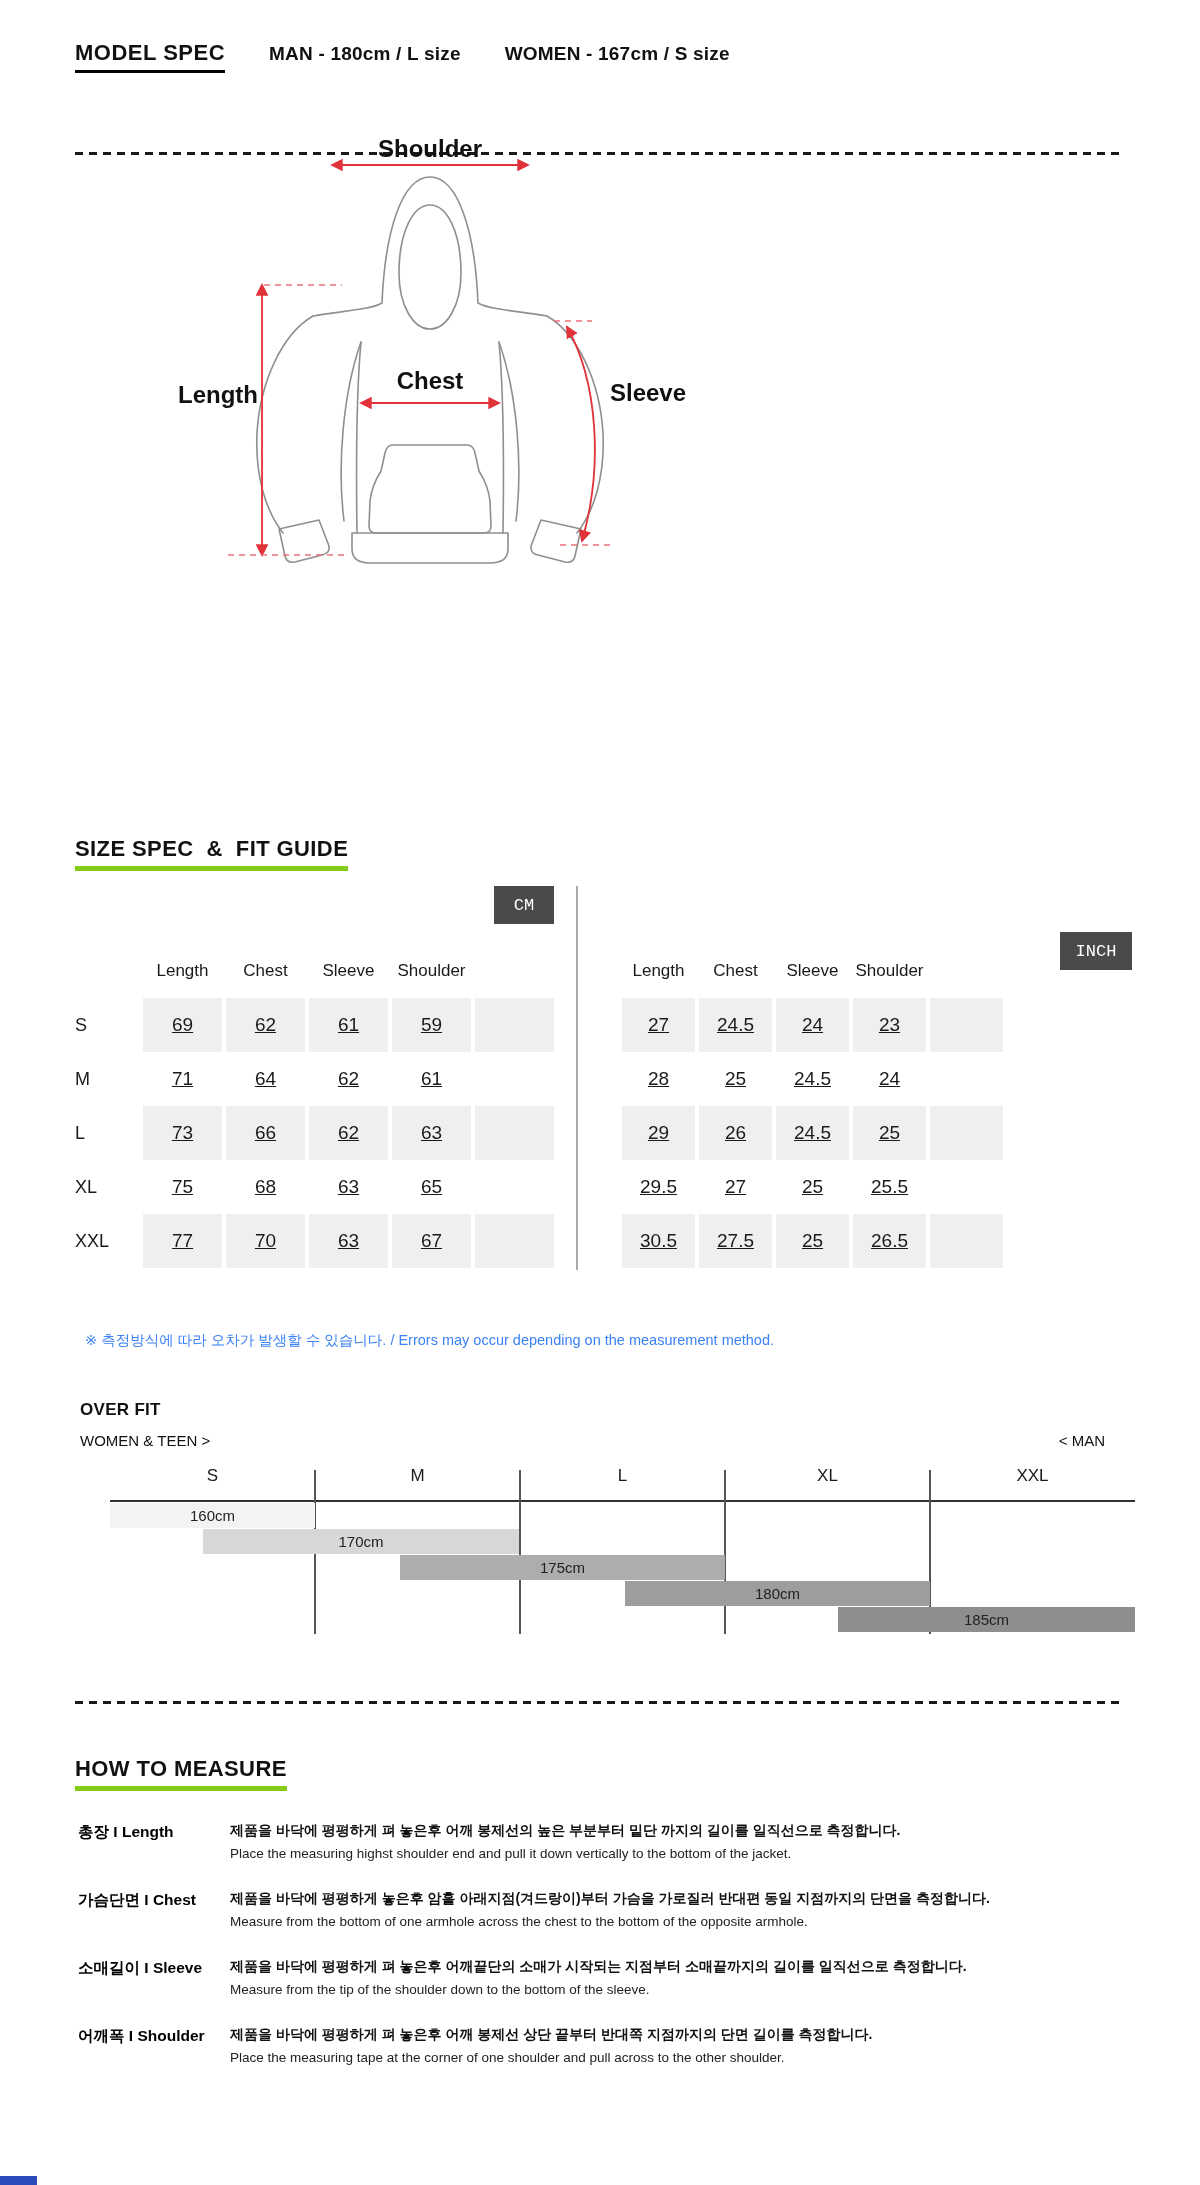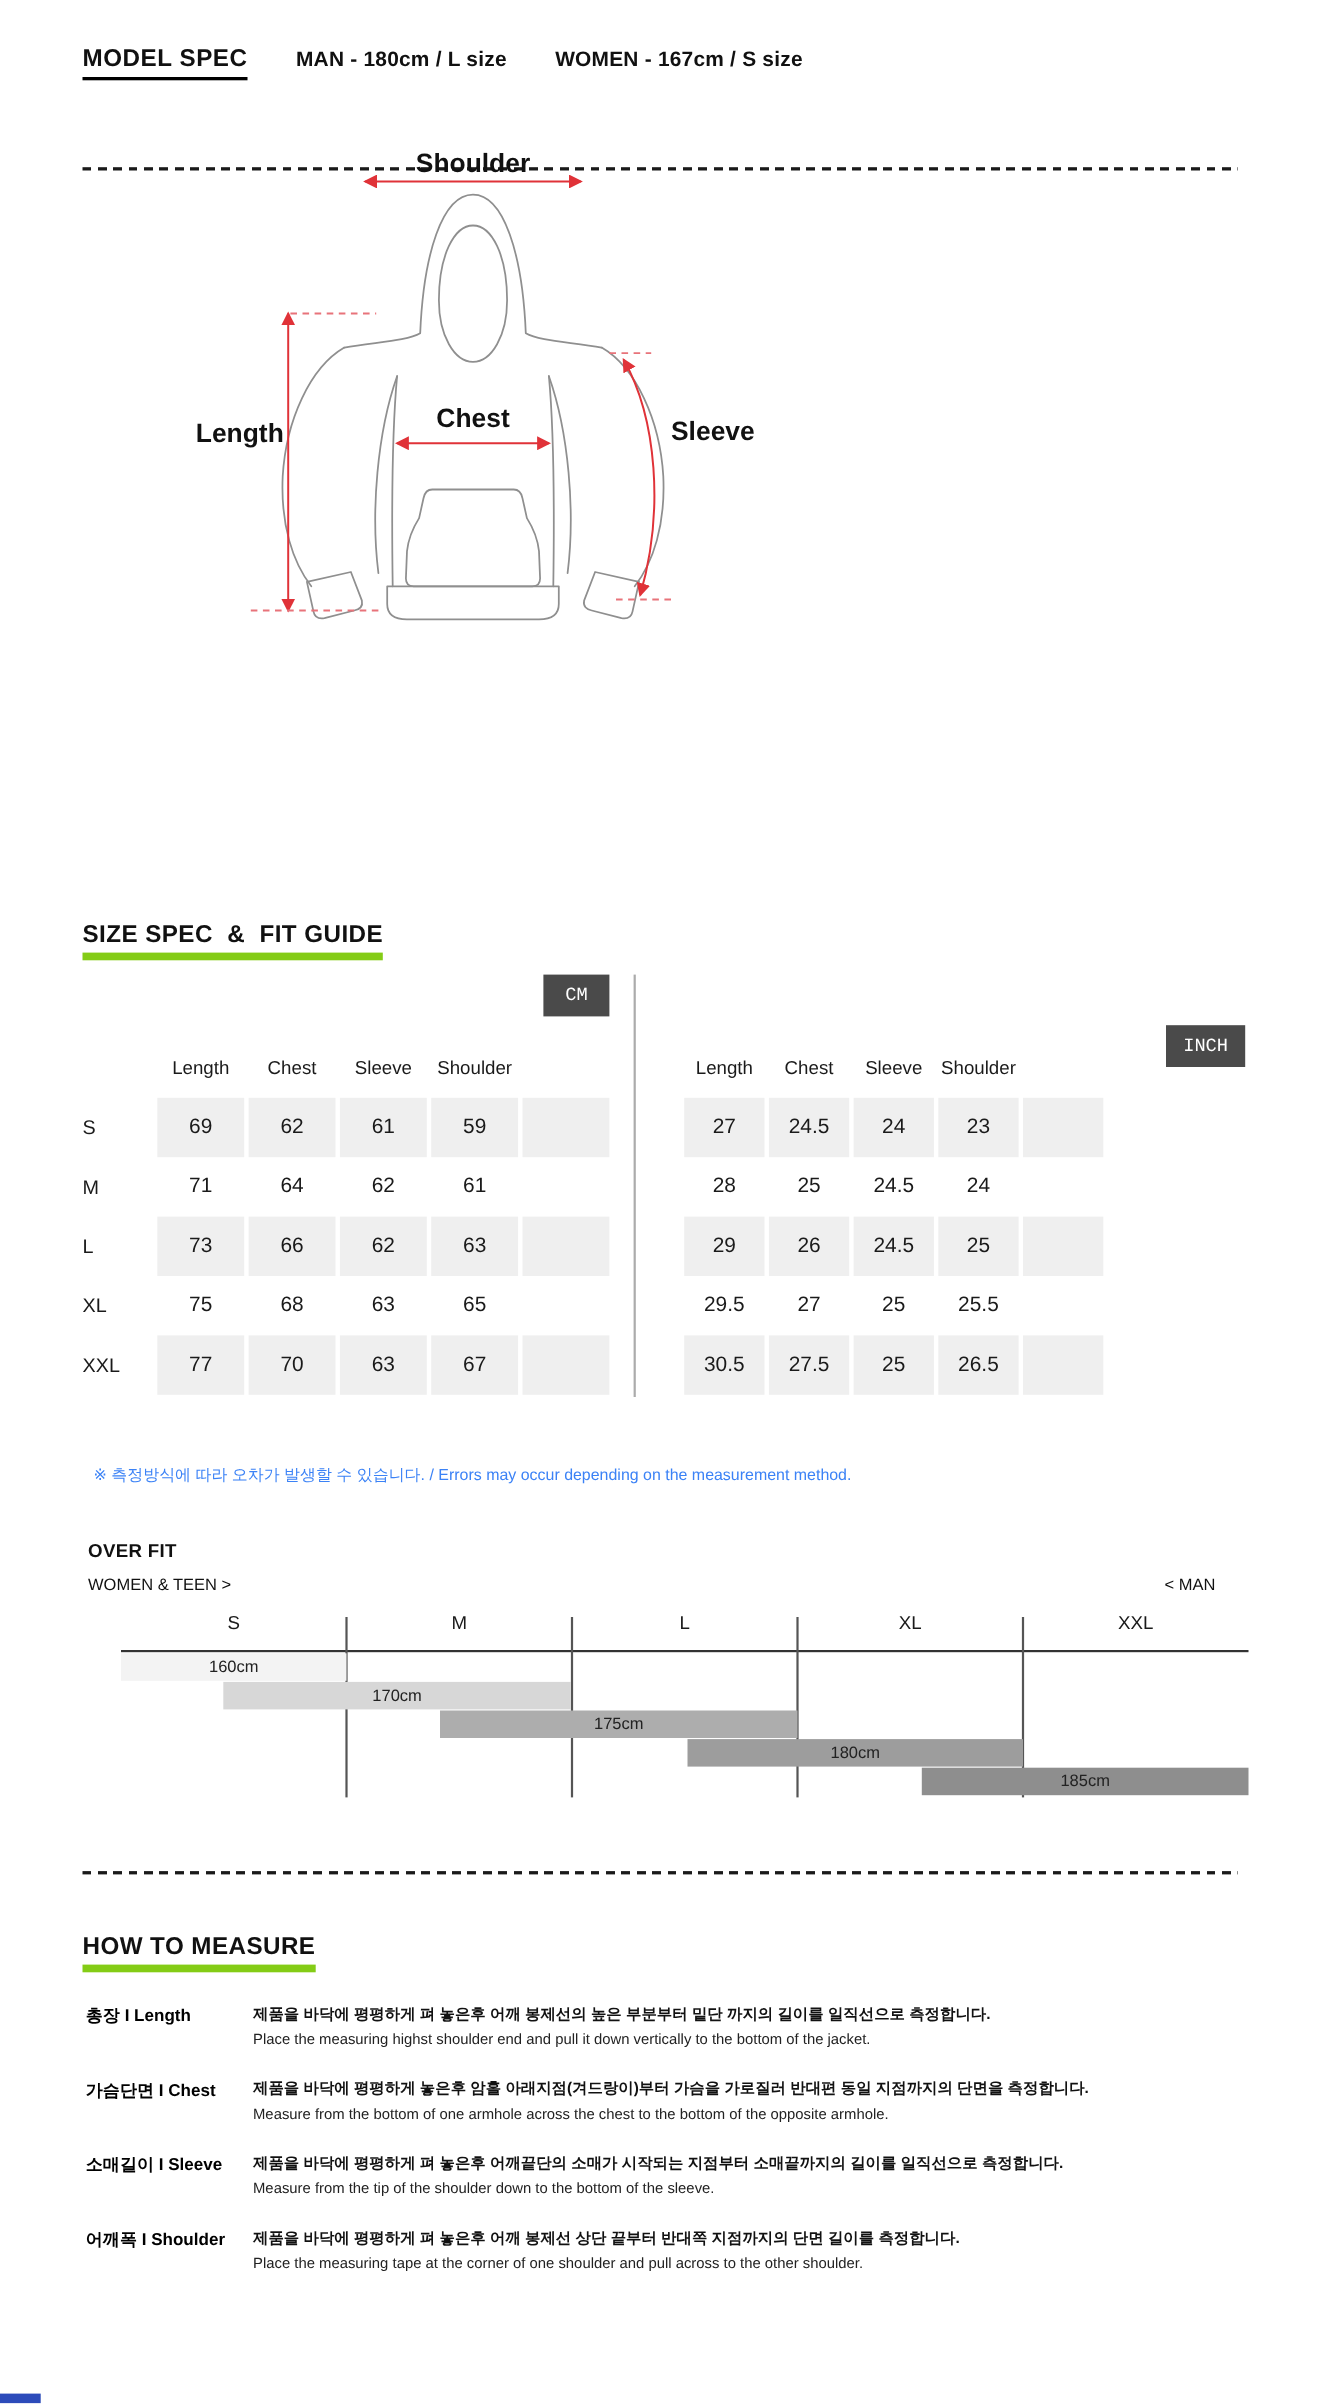--- a/index.html
+++ b/index.html
@@ -11,30 +11,30 @@
   .model-sub{font-size:19px;font-weight:bold;letter-spacing:.2px;}
   
   .dashline{position:absolute;left:75px;width:1050px;height:3px;
             background:repeating-linear-gradient(90deg,#1a1a1a 0 8px,transparent 8px 14px);}
   
   .diagram{position:absolute;left:130px;top:135px;width:600px;height:460px;}
   .diagram svg{position:absolute;left:0;top:0;}
   .dlabel{position:absolute;font-size:24px;font-weight:bold;color:#111;}
   
   .h-underline{position:absolute;font-size:22px;font-weight:bold;letter-spacing:.4px;
-               border-bottom:7px solid #84cc16;padding-bottom:4px;white-space:pre;}
+               border-bottom:5px solid #84cc16;padding-bottom:4px;white-space:pre;}
   
   .badge{position:absolute;height:38px;background:var(--badge-bg,#4a4a4a);color:#fff;
          font-size:17px;display:flex;align-items:center;justify-content:center;font-family:Liberation Mono, monospace;}
   .tdivider{position:absolute;width:2px;background:#ababab;}
   
   .stable{position:absolute;display:grid;column-gap:4px;row-gap:0;}
   .stable .hcell{display:flex;align-items:center;justify-content:center;font-size:17px;color:#1a1a1a;padding-bottom:6px;}
   .stable .rsize{display:flex;align-items:center;font-size:18px;color:#1a1a1a;}
-  .stable .cell{display:flex;align-items:center;justify-content:center;font-size:19px;color:#1a1a1a;}
+  .stable .cell{display:flex;align-items:center;justify-content:center;font-size:19px;color:#1a1a1a;text-decoration:underline;}
   .stable .stripe{background:var(--stripe,#efefef);}
   .note{position:absolute;left:85px;top:1316px;font-size:14.5px;color:#3b82f6;}
   
   .overfit-title{position:absolute;left:80px;top:1400px;font-size:17px;font-weight:bold;letter-spacing:.3px;}
   .overfit-left{position:absolute;left:80px;top:1432px;font-size:15px;}
   .overfit-right{position:absolute;right:95px;top:1432px;font-size:15px;}
   .fitchart{position:absolute;left:110px;top:1466px;width:1025px;height:178px;}
   .fit-size{position:absolute;top:0;width:205px;text-align:center;font-size:17px;color:#1a1a1a;}
   .fit-hline{position:absolute;left:0;top:34px;width:1025px;height:2px;background:#333;}
   .fit-vline{position:absolute;top:4px;height:164px;width:2px;background:#555;}

